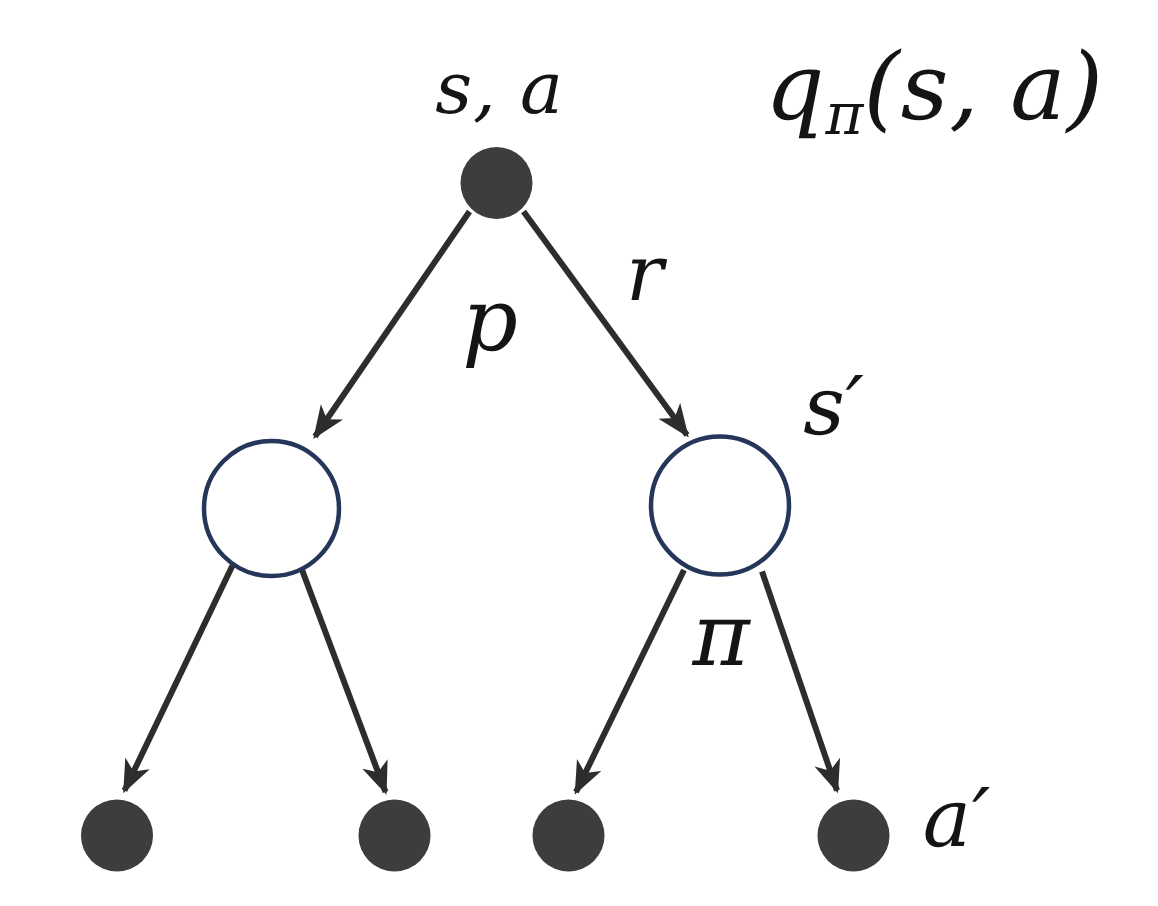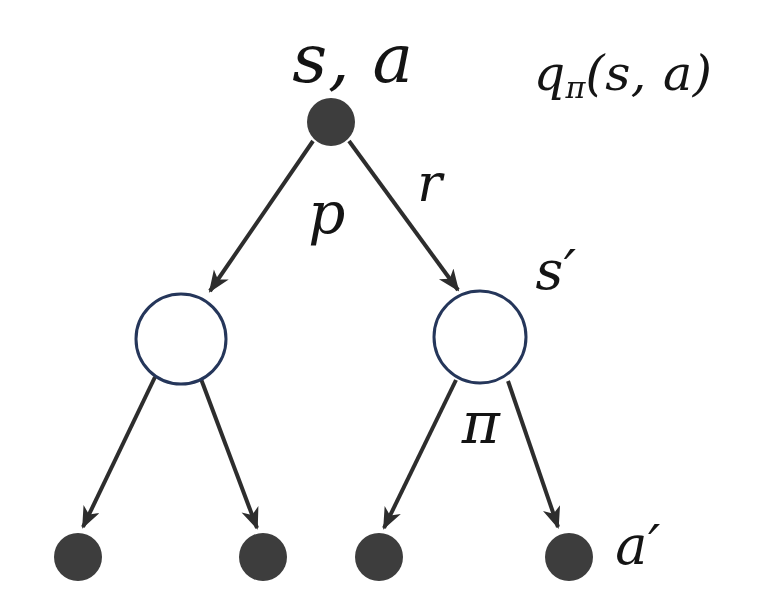--- a/index.html
+++ b/index.html
@@ -63,23 +63,23 @@
       <circle class="action-node" cx="331" cy="122" r="24"></circle>
       <circle class="state-node" cx="181" cy="339" r="45"></circle>
       <circle class="state-node" cx="480" cy="337" r="46"></circle>
       <circle class="action-node" cx="78" cy="557" r="24"></circle>
       <circle class="action-node" cx="263" cy="557" r="24"></circle>
       <circle class="action-node" cx="379" cy="557" r="24"></circle>
       <circle class="action-node" cx="569" cy="557" r="24"></circle>
     </g>
   </svg>
 
-  <span class="lbl" style="left:353px;top:59px;font-size:68px">s, a</span>
+  <span class="lbl" style="left:333px;top:59px;font-size:48px">s, a</span>
 
-  <span class="lbl" style="left:623px;top:76px;font-size:49px"><span>q</span><span class="sub">π</span><span>(s, a)</span></span>
+  <span class="lbl" style="left:623px;top:62px;font-size:62px"><span>q</span><span class="sub">π</span><span>(s, a)</span></span>
 
   <span class="lbl" style="left:327px;top:213px;font-size:58px">p</span>
 
   <span class="lbl" style="left:430px;top:183px;font-size:52px">r</span>
 
   <span class="lbl" style="left:556px;top:271px;font-size:54px">s′</span>
 
   <span class="lbl" style="left:481px;top:423px;font-size:58px">π</span>
 
   <span class="lbl" style="left:638px;top:546px;font-size:54px">a′</span>

